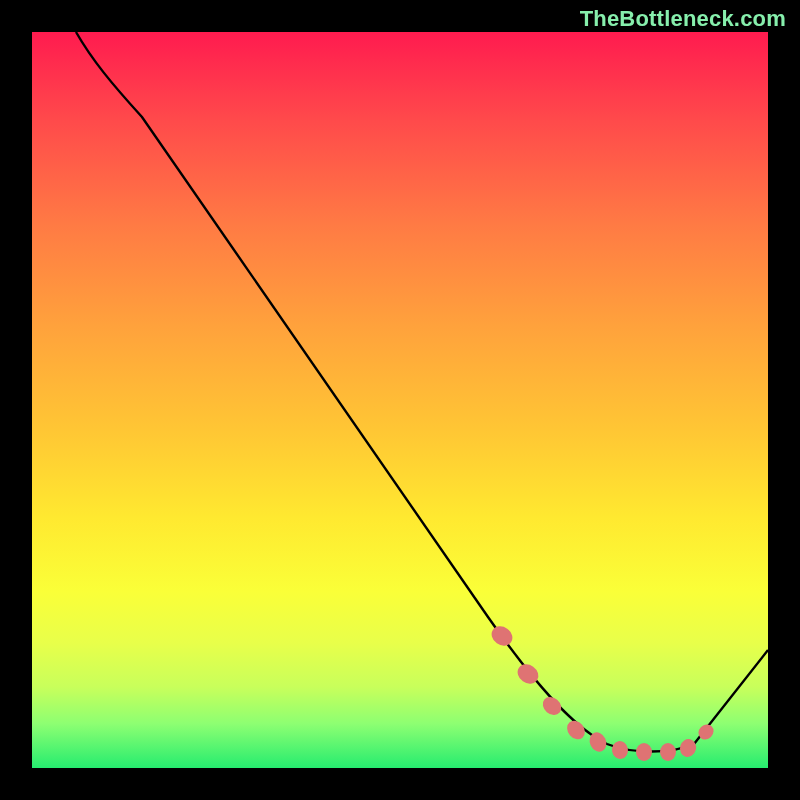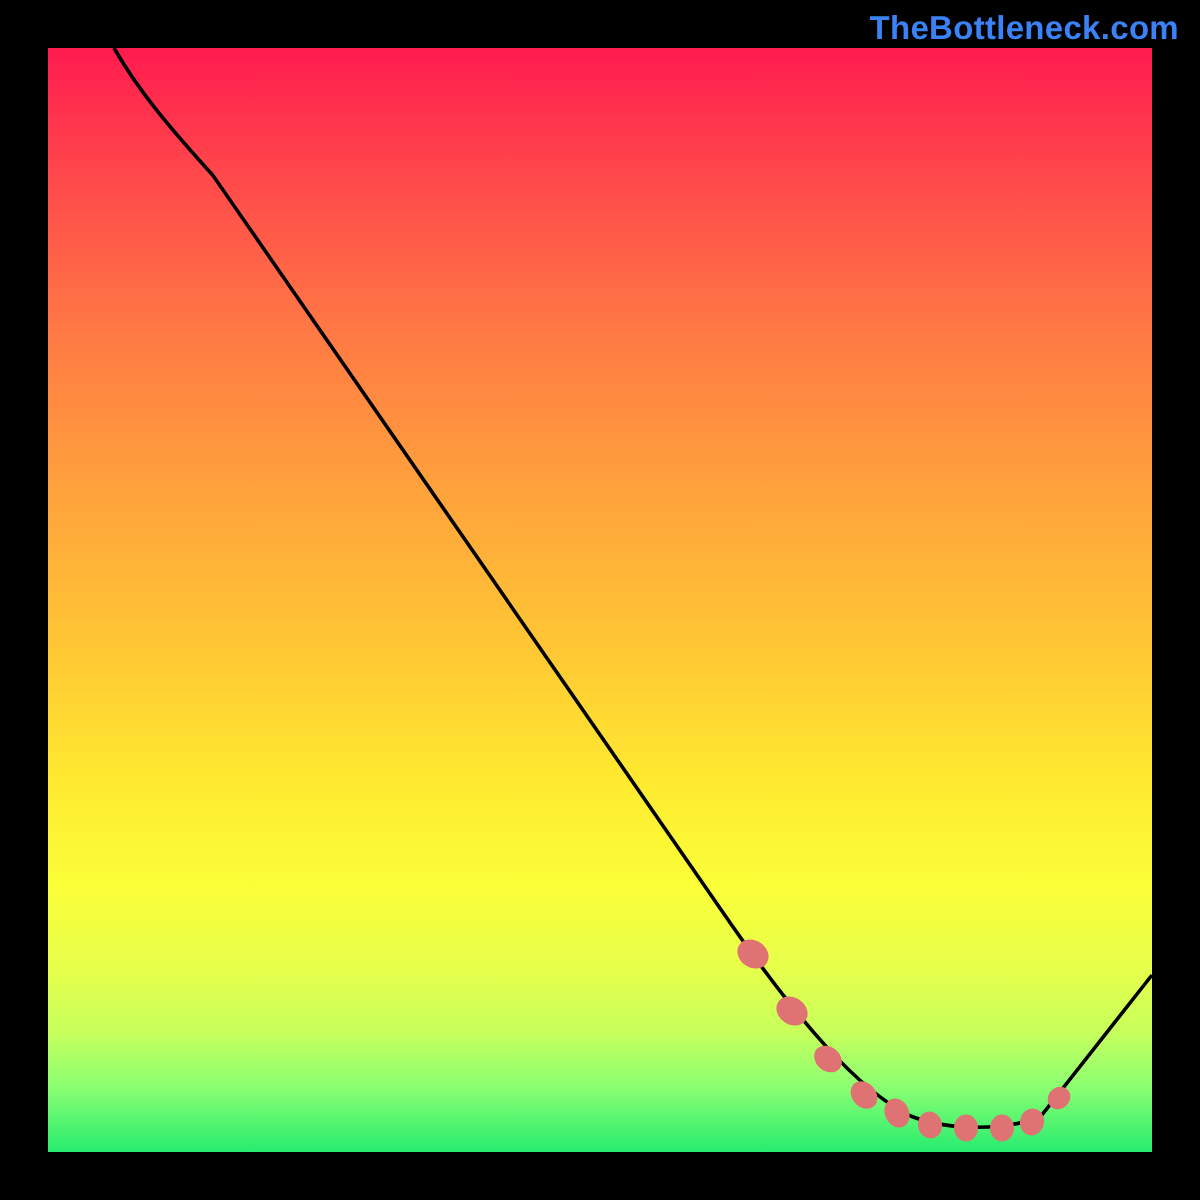--- a/index.html
+++ b/index.html
@@ -45,21 +45,21 @@
     left: 0;
     top: 0;
     width: 736px;
     height: 736px;
     overflow: visible;
   }
   .watermark {
     position: absolute;
     top: 6px;
     right: 14px;
-    color: #3b82f6;
+    color: #86efac;
     font-size: 22px;
     font-weight: 600;
     letter-spacing: 0.2px;
     text-align: right;
   }
 </style>
 </head>
 <body>
 
 <div class="frame">

